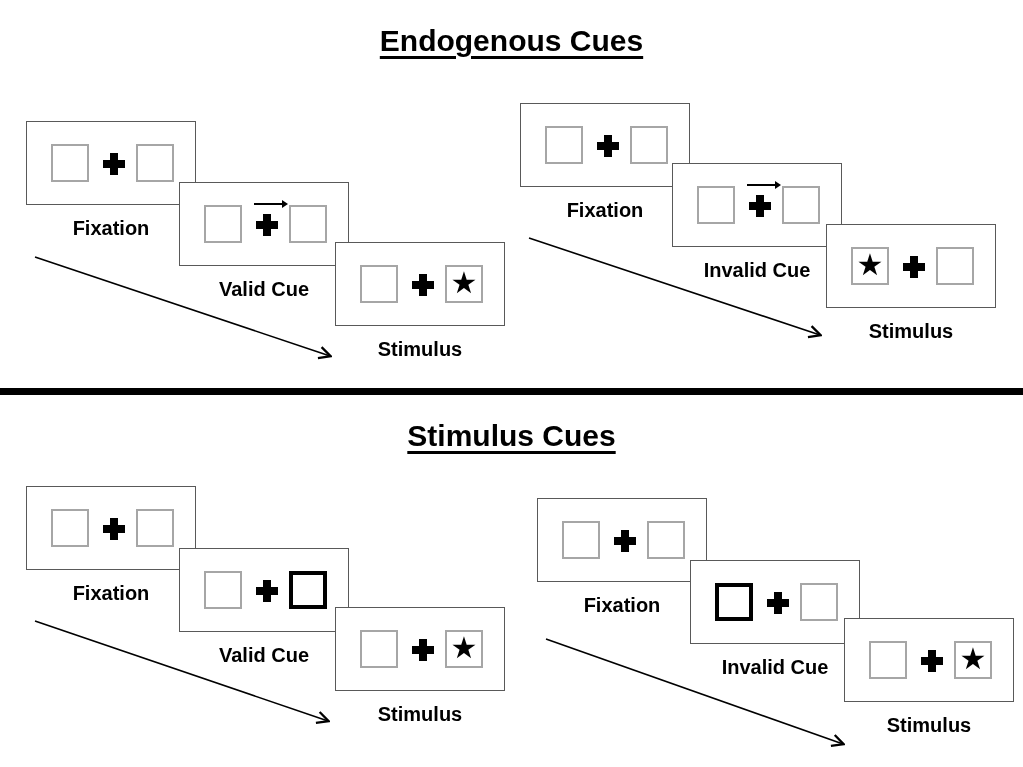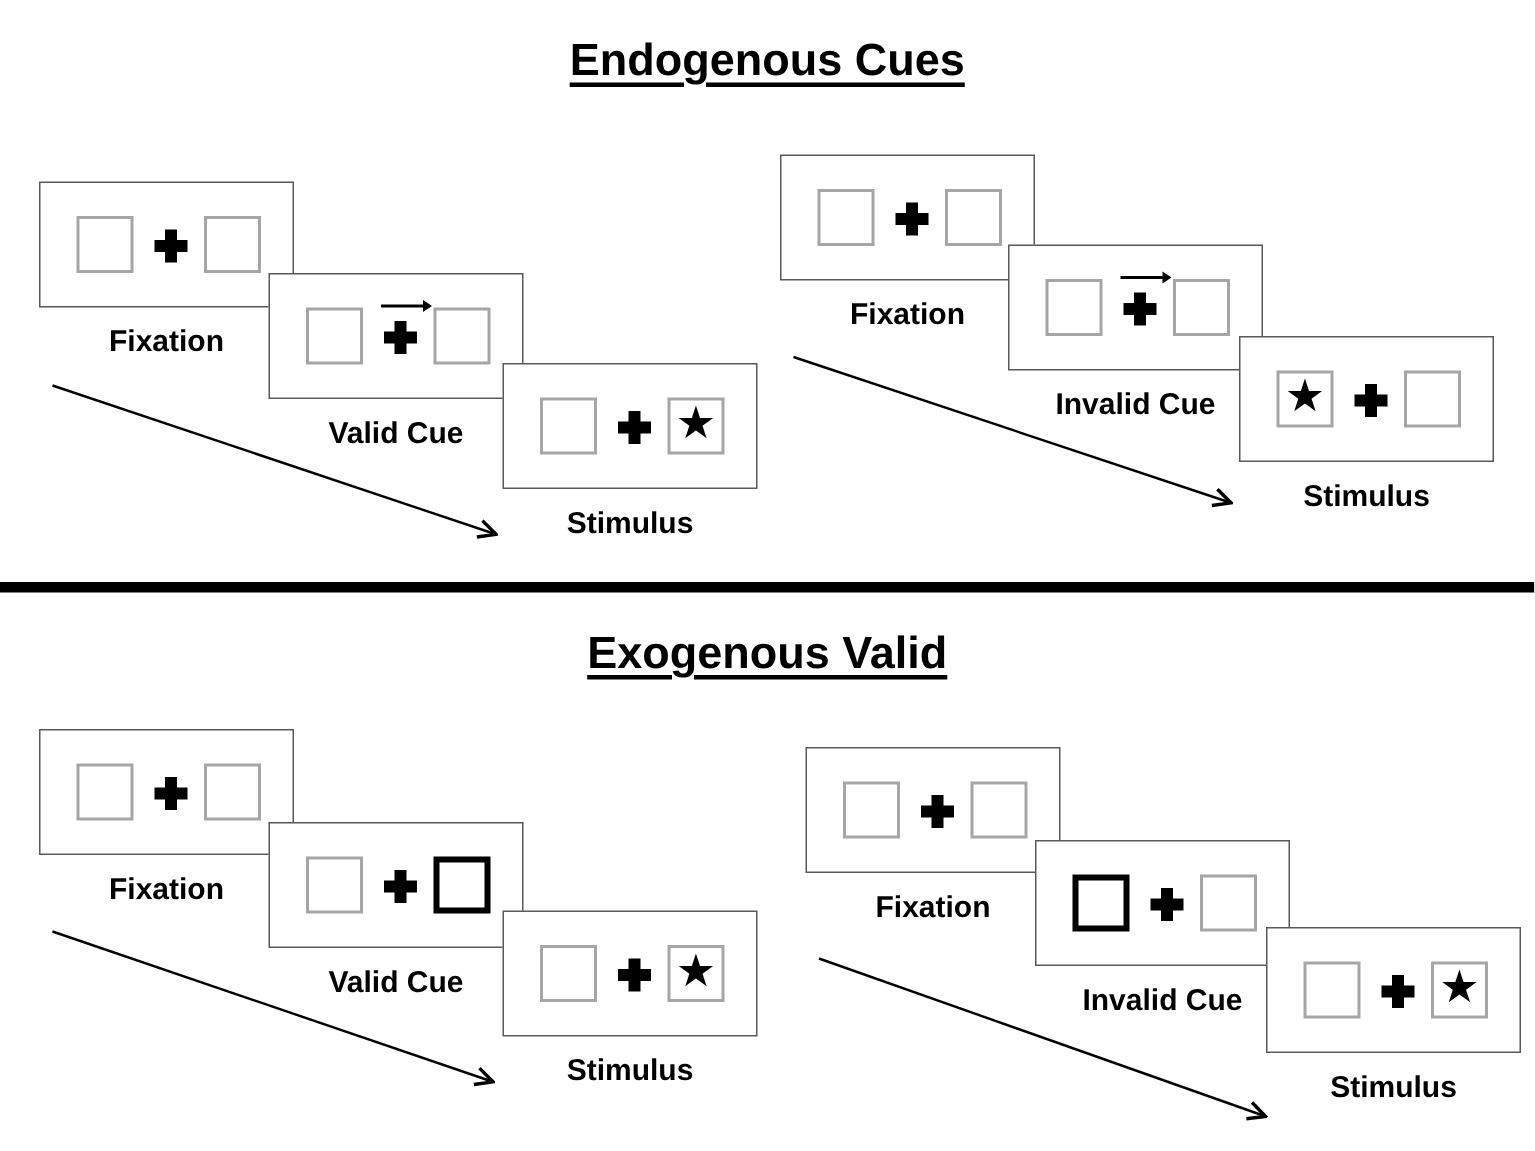--- a/index.html
+++ b/index.html
@@ -116,21 +116,21 @@
       <span class="cue" data-arrow="false">
           <span class="plus"></span>
         </span>
       <span class="square sq-right" data-content="empty"></span>
     </div>
     <div class="plabel pos-lb3">Stimulus</div>
   </div>
 
   <div class="divider"></div>
 
-  <div class="title title-2">Exogenous Valid</div>
+  <div class="title title-2">Stimulus Cues</div>
 
   
   <div class="seq">
     <div class="panel pos-c1">
       <span class="square sq-left" data-content="empty"></span>
       <span class="cue" data-arrow="false">
           <span class="plus"></span>
         </span>
       <span class="square sq-right" data-content="empty"></span>
     </div>

